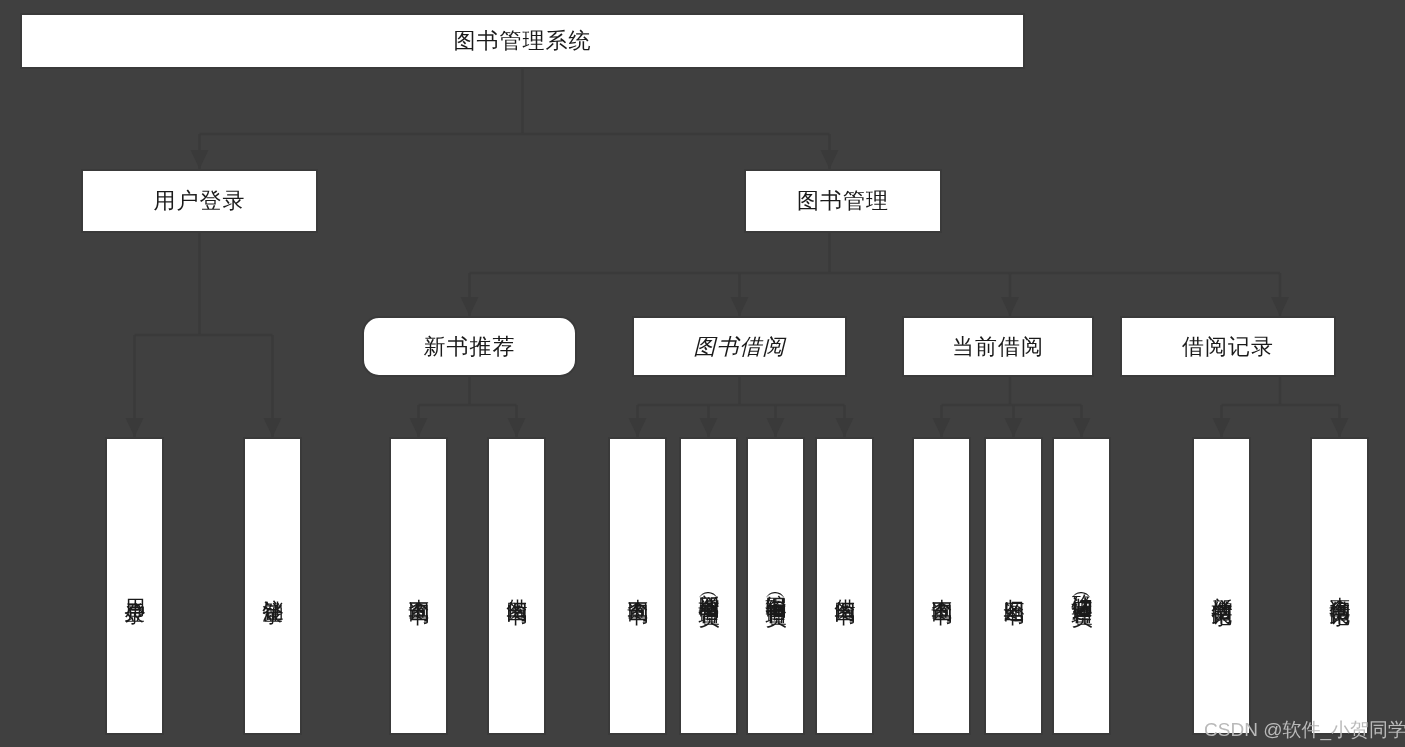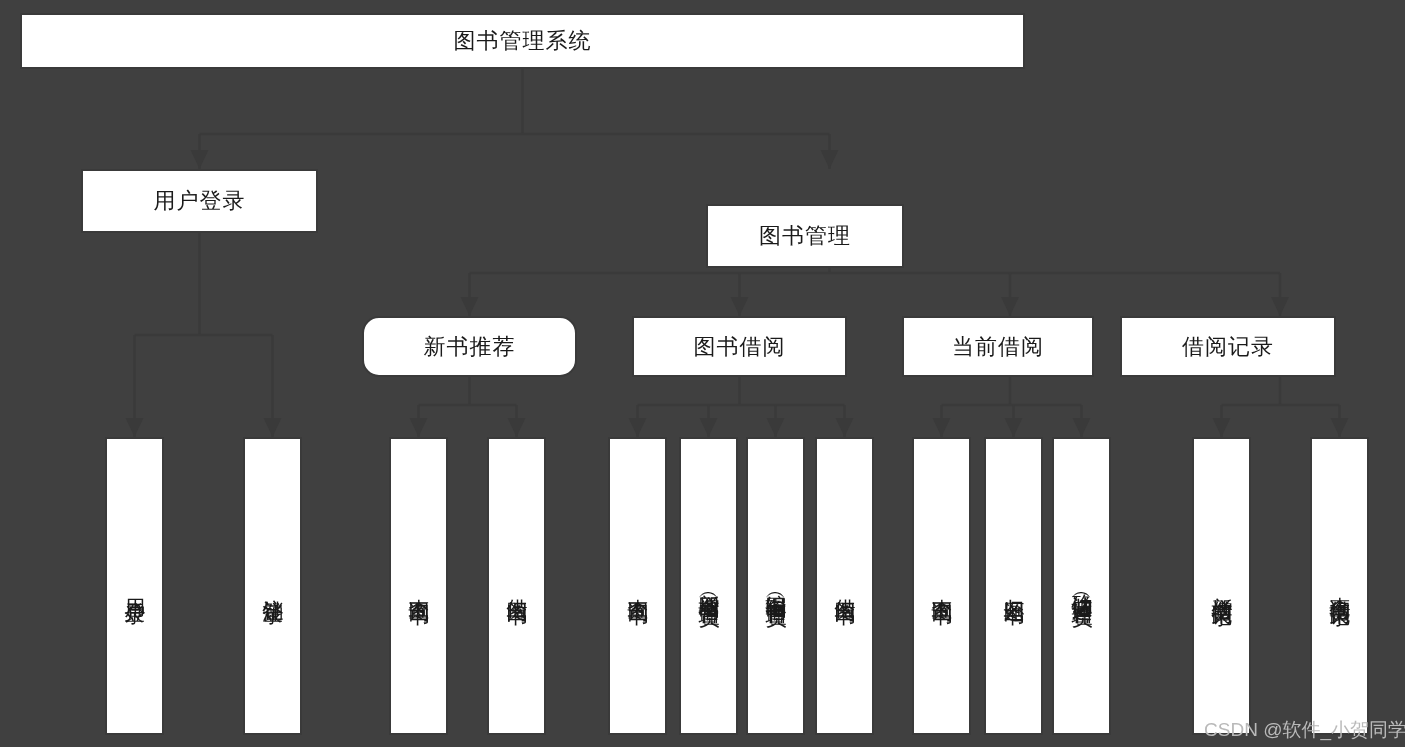--- a/index.html
+++ b/index.html
@@ -131,27 +131,27 @@
       <line x1="1339.5" y1="405" x2="1339.5" y2="437" class="wire"></line>
       <polygon points="1330.5,418 1348.5,418 1339.5,437" class="arrowhead"></polygon>
     </svg>
   <div id="nodes-layer">
       <div class="node horiz" style="left: 20px; top: 13px; width: 1005px; height: 56px;">
         <span class="lbl">图书管理系统</span>
       </div>
       <div class="node horiz" style="left: 81px; top: 169px; width: 237px; height: 64px;">
         <span class="lbl">用户登录</span>
       </div>
-      <div class="node horiz" style="left: 706px; top: 169px; width: 198px; height: 64px; margin-top: 35px;">
+      <div class="node horiz" style="left: 744px; top: 169px; width: 198px; height: 64px;">
         <span class="lbl">图书管理</span>
       </div>
       <div class="node horiz" style="left: 362px; top: 316px; width: 215px; height: 61px; border-radius: 17px;">
         <span class="lbl">新书推荐</span>
       </div>
-      <div class="node horiz" style="left: 632px; top: 316px; width: 215px; height: 61px;">
+      <div class="node horiz" style="left: 632px; top: 316px; width: 215px; height: 61px; font-style: italic;">
         <span class="lbl">图书借阅</span>
       </div>
       <div class="node horiz" style="left: 902px; top: 316px; width: 192px; height: 61px;">
         <span class="lbl">当前借阅</span>
       </div>
       <div class="node horiz" style="left: 1120px; top: 316px; width: 216px; height: 61px;">
         <span class="lbl">借阅记录</span>
       </div>
       <div class="node vert" style="left: 105px; top: 437px; width: 59px; height: 298px;">
         <span class="lbl">用户登录</span>

